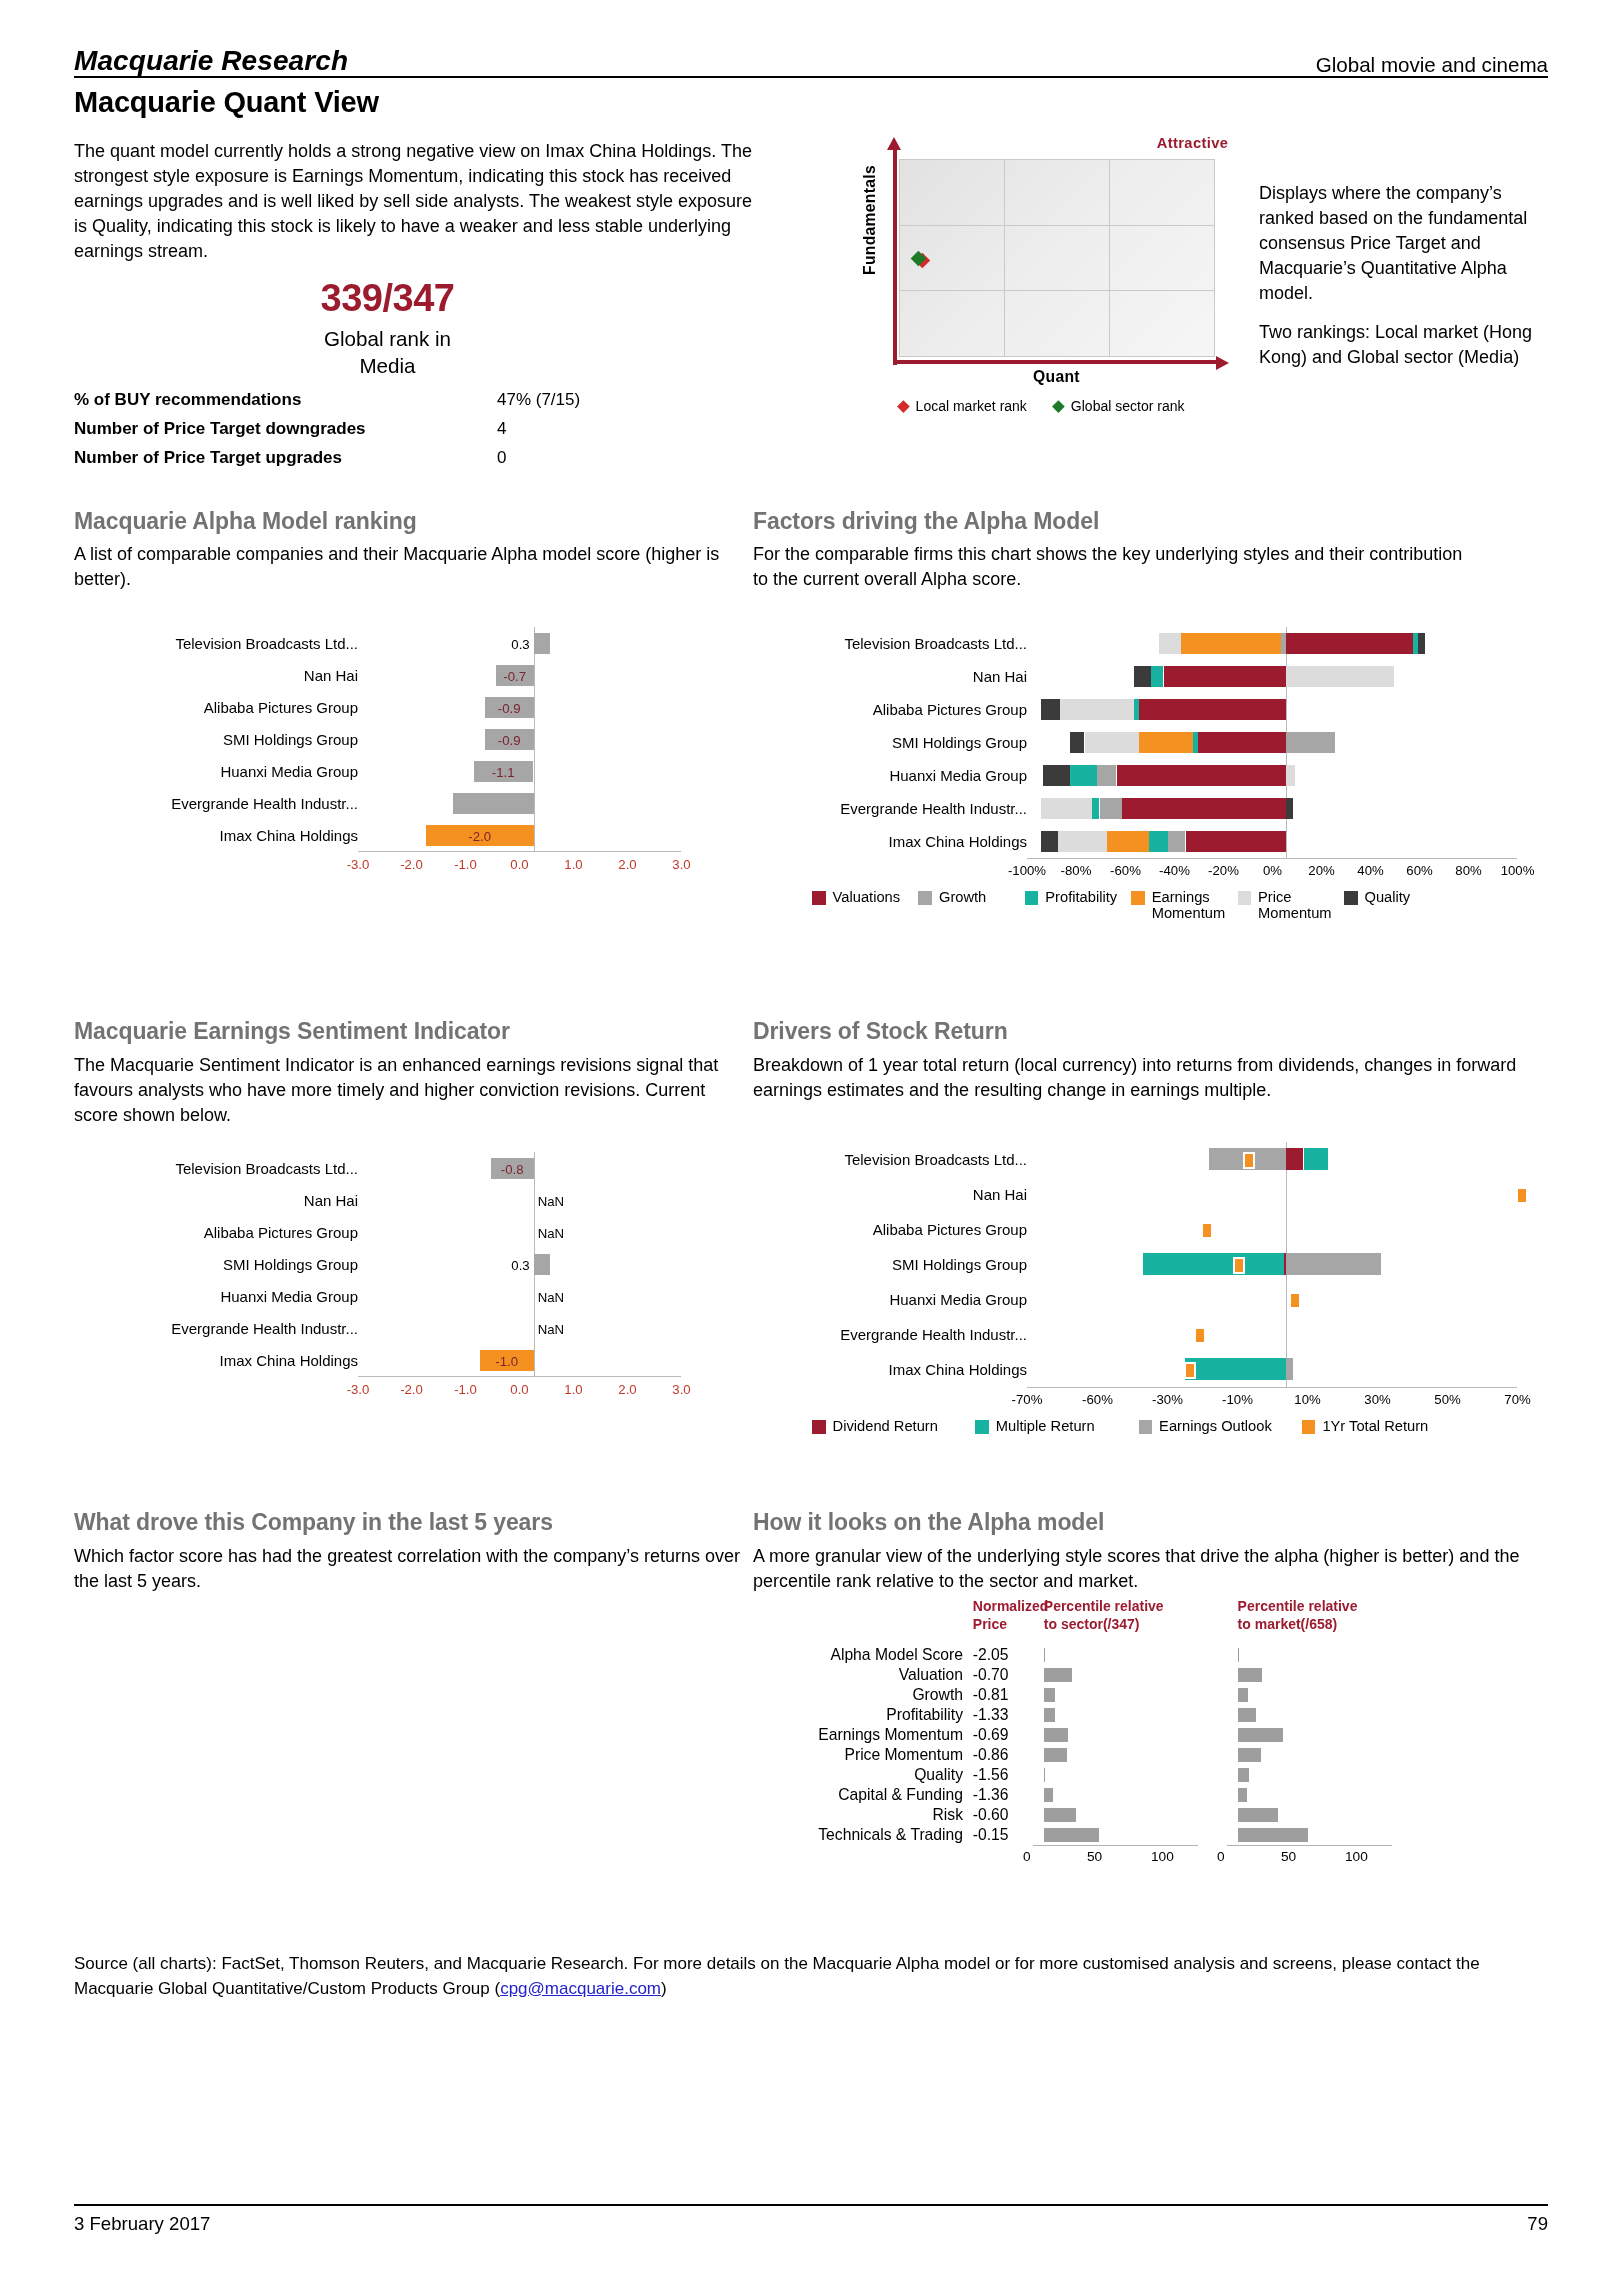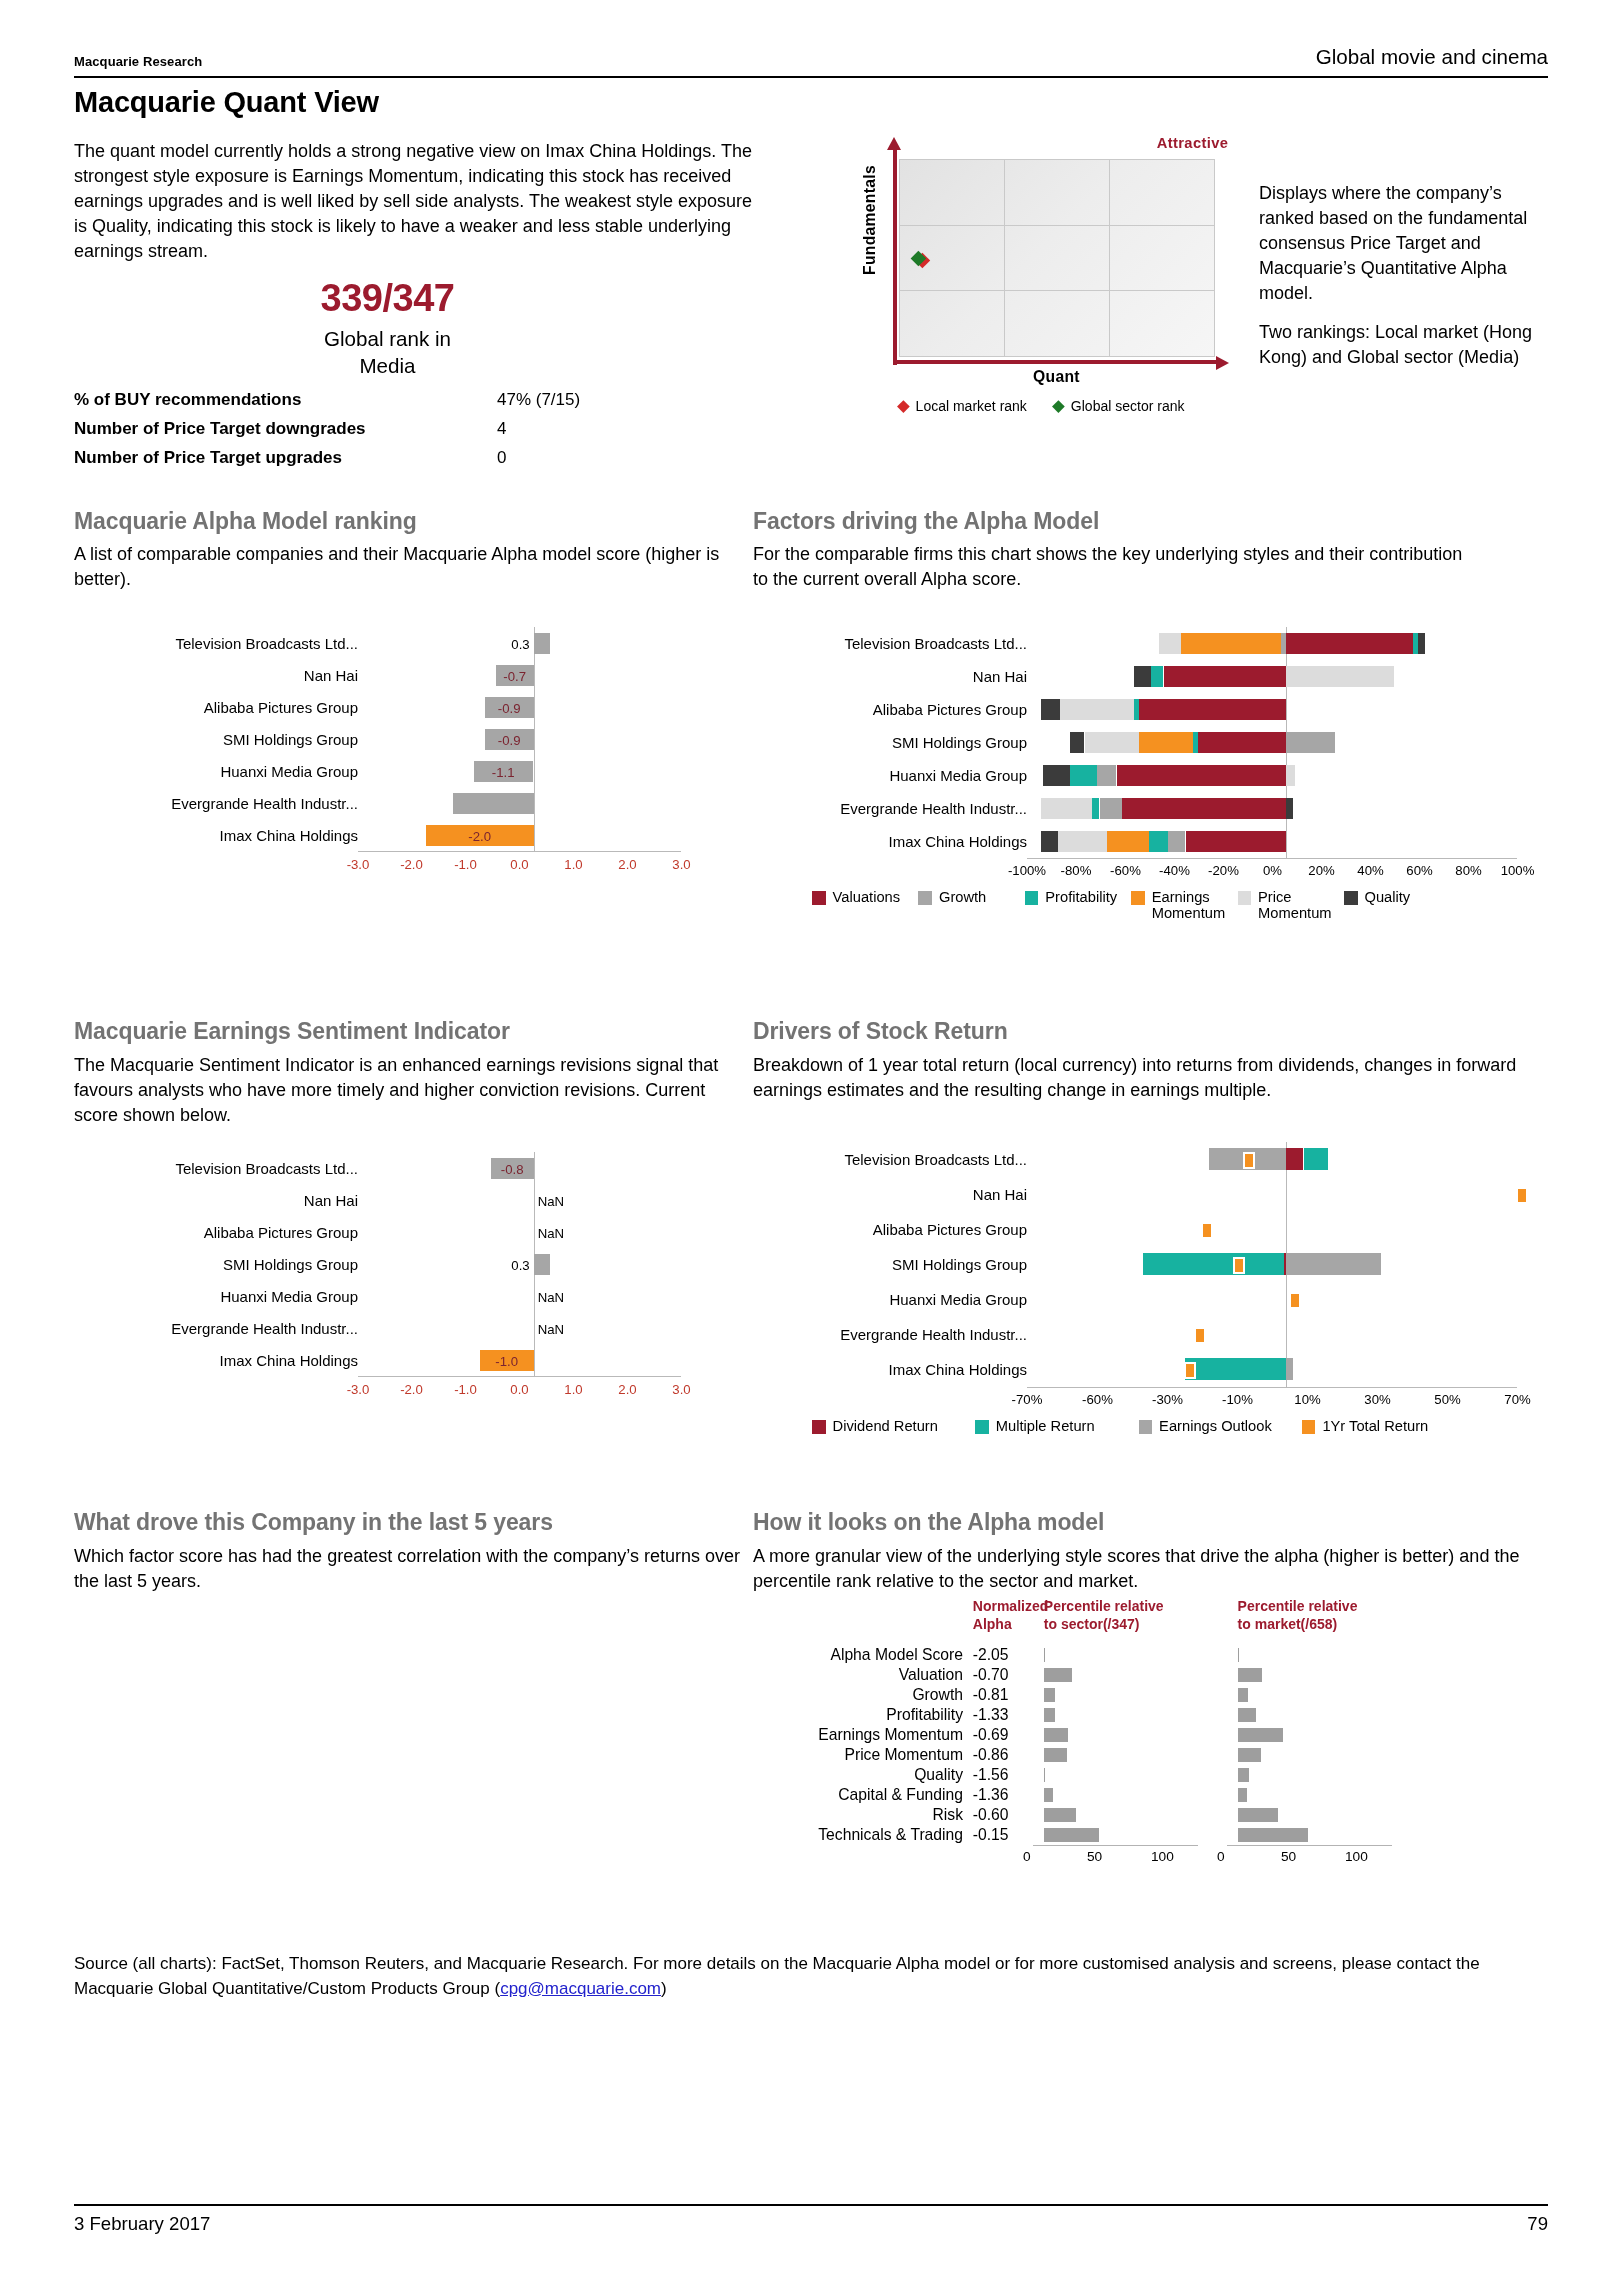--- a/index.html
+++ b/index.html
@@ -1,21 +1,21 @@
 <!DOCTYPE html>
 <html><head>
 <meta charset="utf-8">
 <style>
   html,body{margin:0;padding:0;background:#fff;}
   body{width:1621px;height:2293px;font-family:"Liberation Sans",sans-serif;color:#000;position:relative;}
   .page{position:absolute;left:0;top:0;width:1621px;height:2293px;}
 
   
   .hdr{position:absolute;left:74px;top:45px;width:1474px;display:flex;justify-content:space-between;align-items:flex-end;}
-  .hdr-left{font-size:13px;font-weight:bold;letter-spacing:0.1px;}
+  .hdr-left{font-size:28px;font-weight:bold;letter-spacing:0.1px;font-style:italic;}
   .hdr-right{font-size:20.6px;}
   .hdr-rule{position:absolute;left:74px;top:76px;width:1474px;height:2px;background:#000;}
   .title{position:absolute;left:74px;top:86px;font-size:29px;font-weight:bold;letter-spacing:-0.2px;}
 
   
   .intro{position:absolute;left:74px;top:139px;width:686px;font-size:18px;line-height:25px;}
   .bigrank{position:absolute;left:74px;top:277px;width:627px;text-align:center;color:#9c1b2e;font-size:38px;font-weight:bold;letter-spacing:-0.5px;}
   .grank{position:absolute;left:74px;top:325px;width:627px;text-align:center;font-size:20.6px;line-height:27.4px;}
 
   .stats{position:absolute;left:74px;top:390px;width:627px;font-size:17px;}
@@ -515,21 +515,21 @@
           <span style="width: 127px;">1Yr Total Return</span>
         </div>
       </div>
     </div>
 
   <div class="atab">
     <div class="hrow">
       <div class="c-name"></div>
       <div class="c-score">
         <div>Normalized</div>
-        <div>Alpha</div>
+        <div>Price</div>
       </div>
       <div class="c-barsec" style="height:auto">
         <div>Percentile relative</div>
         <div>to sector(/347)</div>
       </div>
       <div class="c-gap"></div>
       <div class="c-barmkt" style="height:auto">
         <div>Percentile relative</div>
         <div>to market(/658)</div>
       </div>

